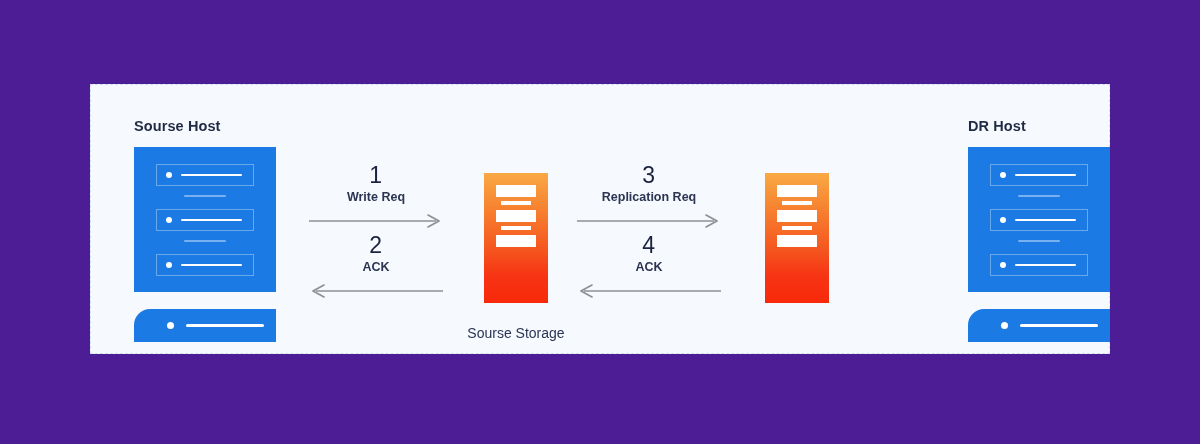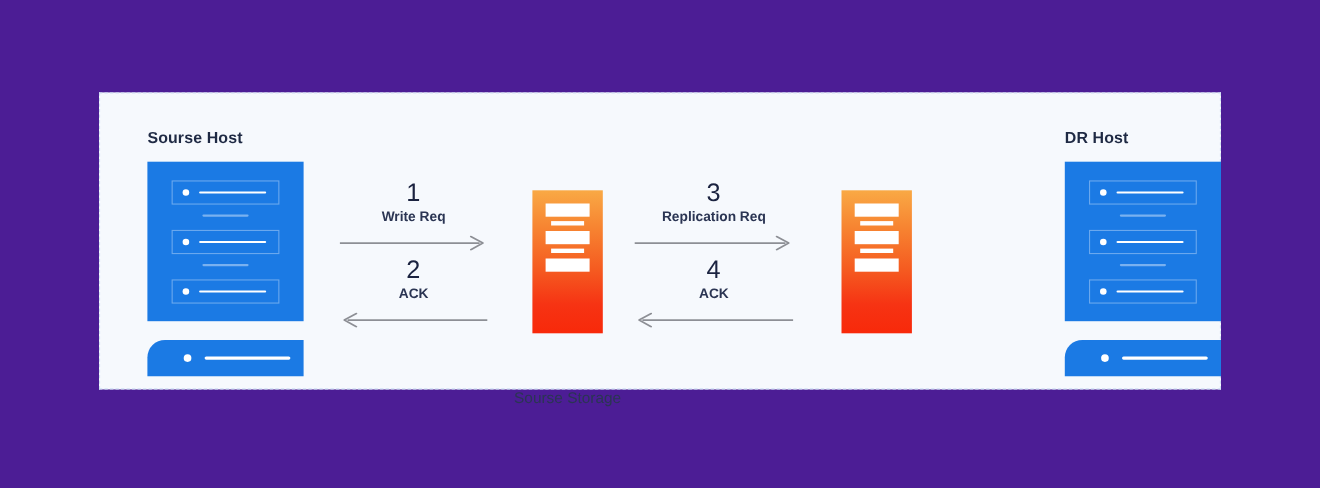--- a/index.html
+++ b/index.html
@@ -49,21 +49,20 @@
     white-space: nowrap;
   }
   .node-caption {
     position: absolute;
     top: 240px;
     font-size: 14px;
     font-weight: 400;
     color: #2b3553;
     white-space: nowrap;
     text-align: center;
-    margin-top: 28px;
   }
 
   
   .host-body {
     position: absolute;
     width: 142px;
     height: 145px;
     background: #1b7ae4;
     top: 62px;
   }

